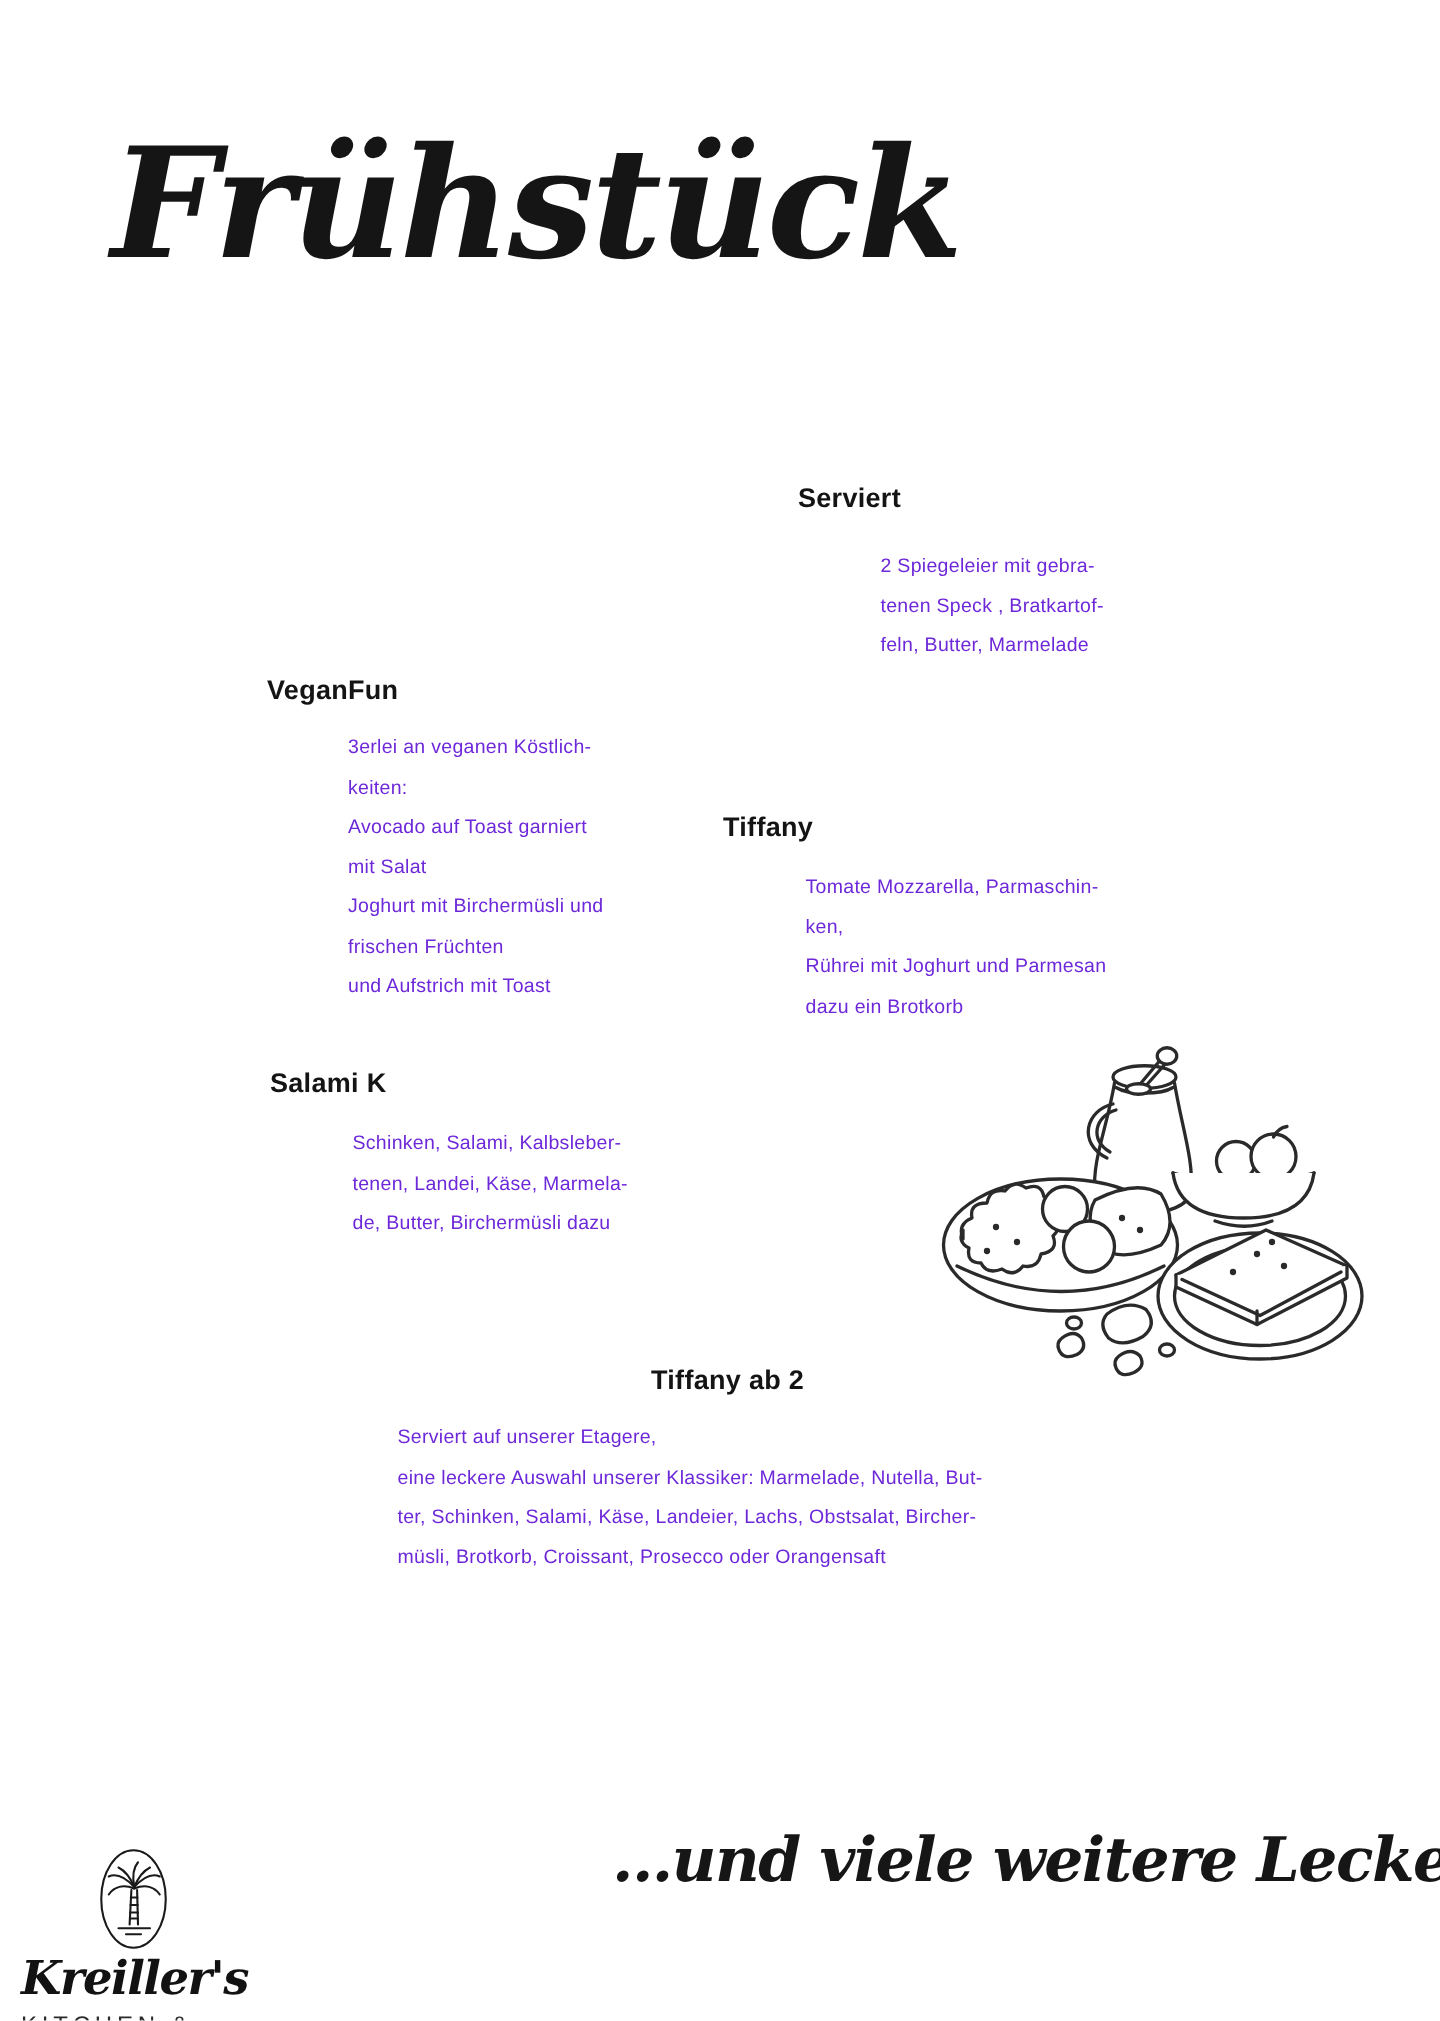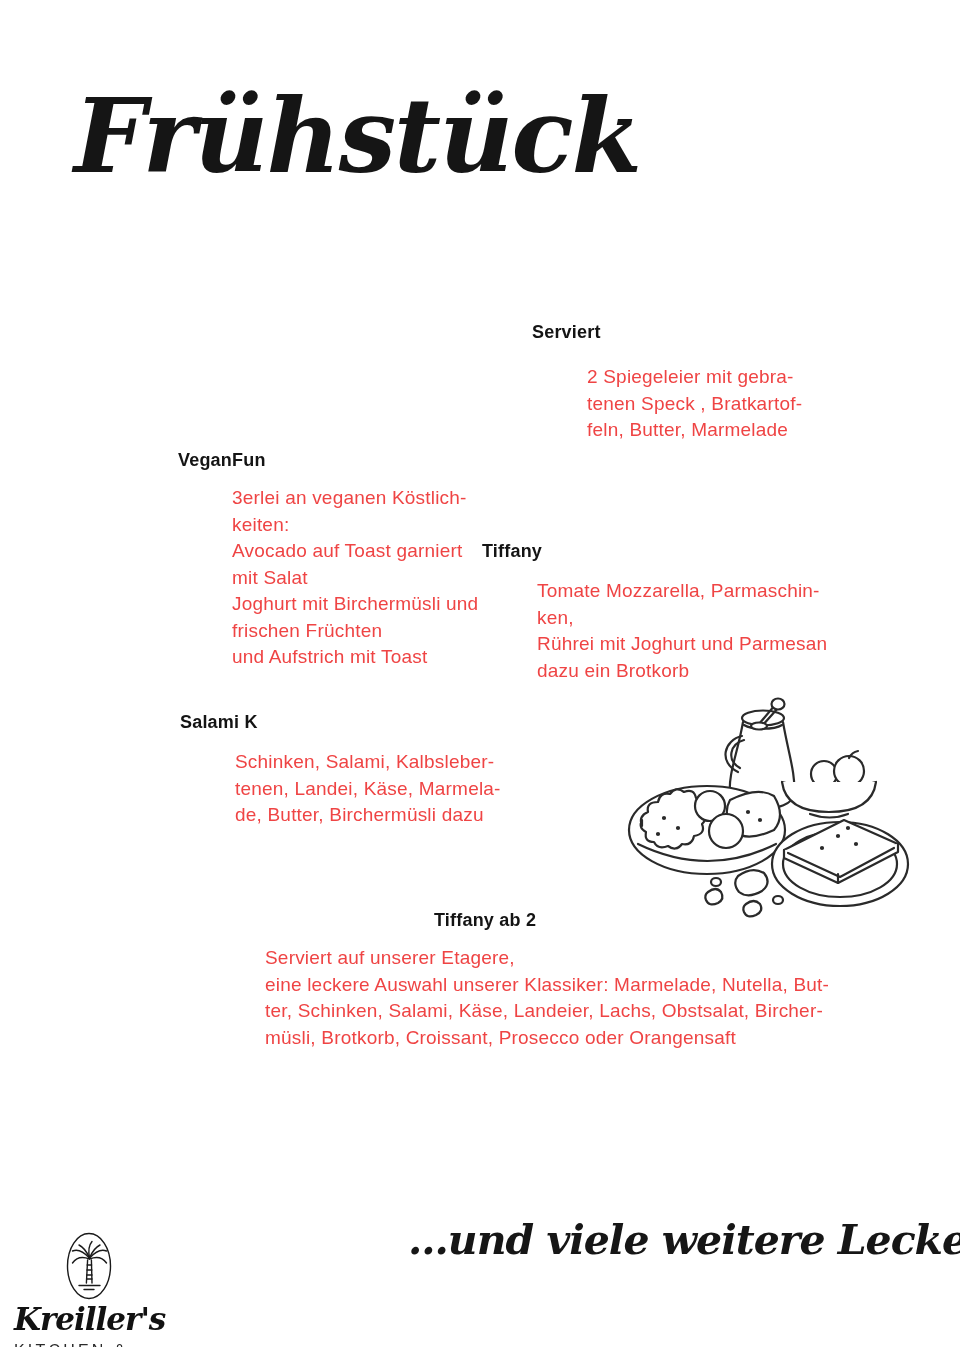--- a/index.html
+++ b/index.html
@@ -22,22 +22,22 @@
     color:#151515;
   }
   
   .sec-h{
     font-size:18px;font-weight:700;
     letter-spacing:.2px;color:#141414;
     white-space:pre;
   }
   
   .sec-b{
-    font-size:19px;font-weight:400;
-    letter-spacing:.2px;color:#ef4444;
+    font-size:13px;font-weight:400;
+    letter-spacing:.2px;color:#6d28d9;
     line-height:26.5px;white-space:pre;
   }
   .h-newyork{left:532px;top:294px;}
   .b-newyork{left:587px;top:336px;}
   .h-veganfun{left:178px;top:422px;}
   .b-veganfun{left:232px;top:457px;}
   .h-italian{left:482px;top:513px;}
   .b-italian{left:537px;top:550px;}
   .h-klassik{left:180px;top:684px;}
   .b-klassik{left:235px;top:721px;}

